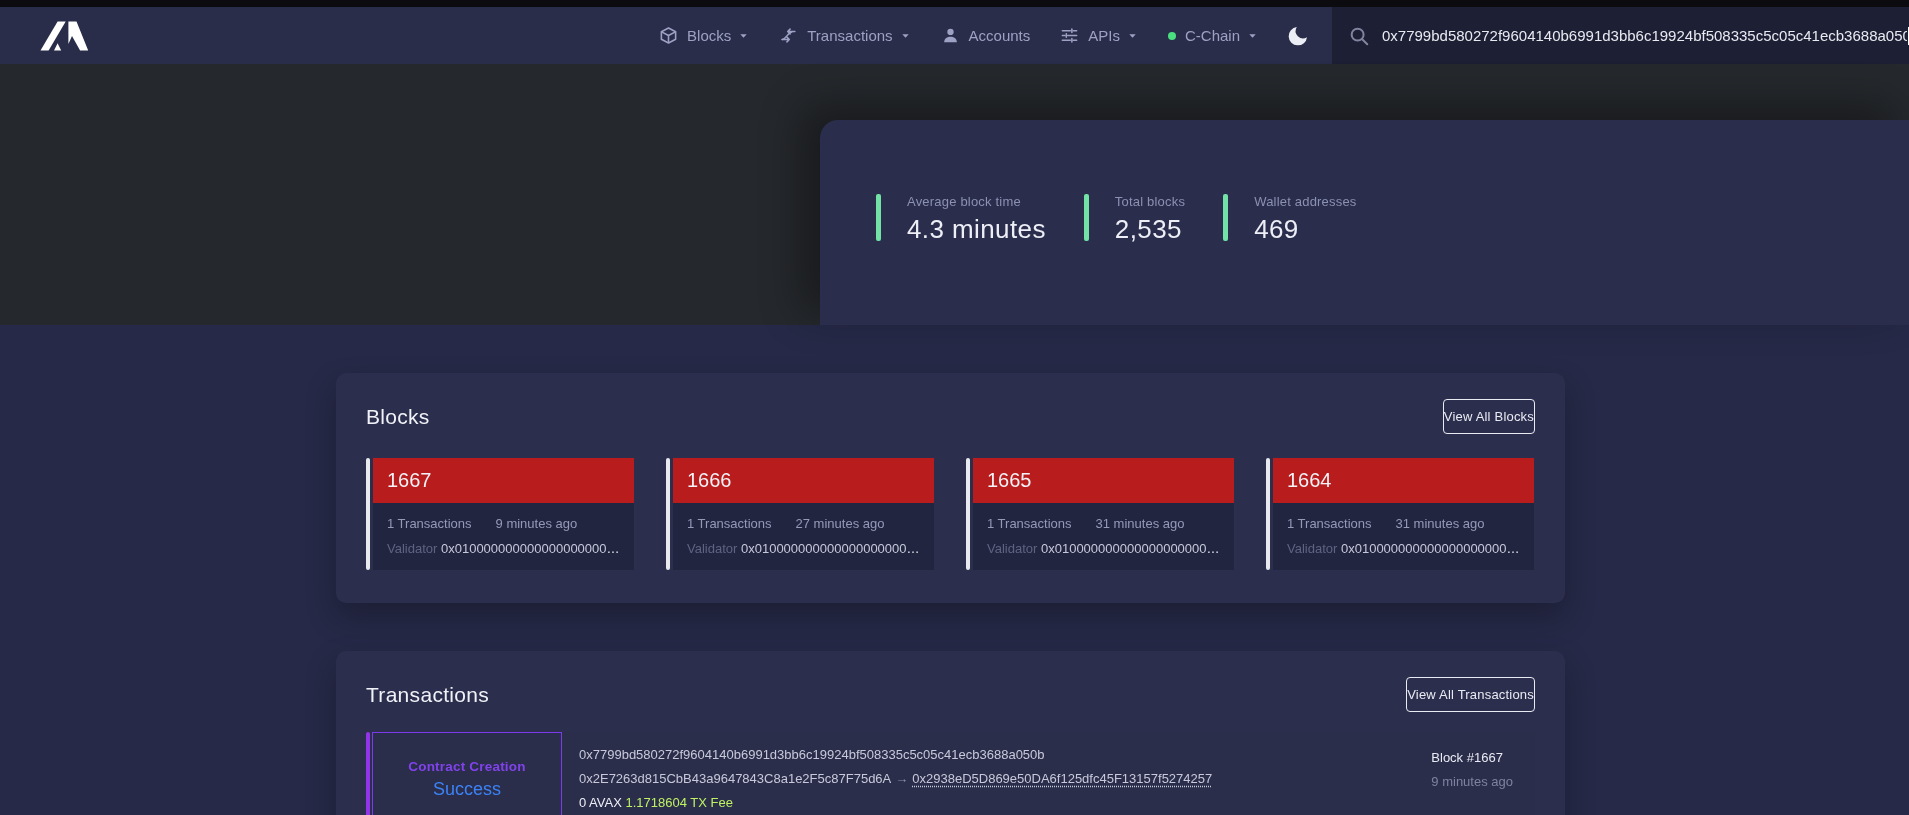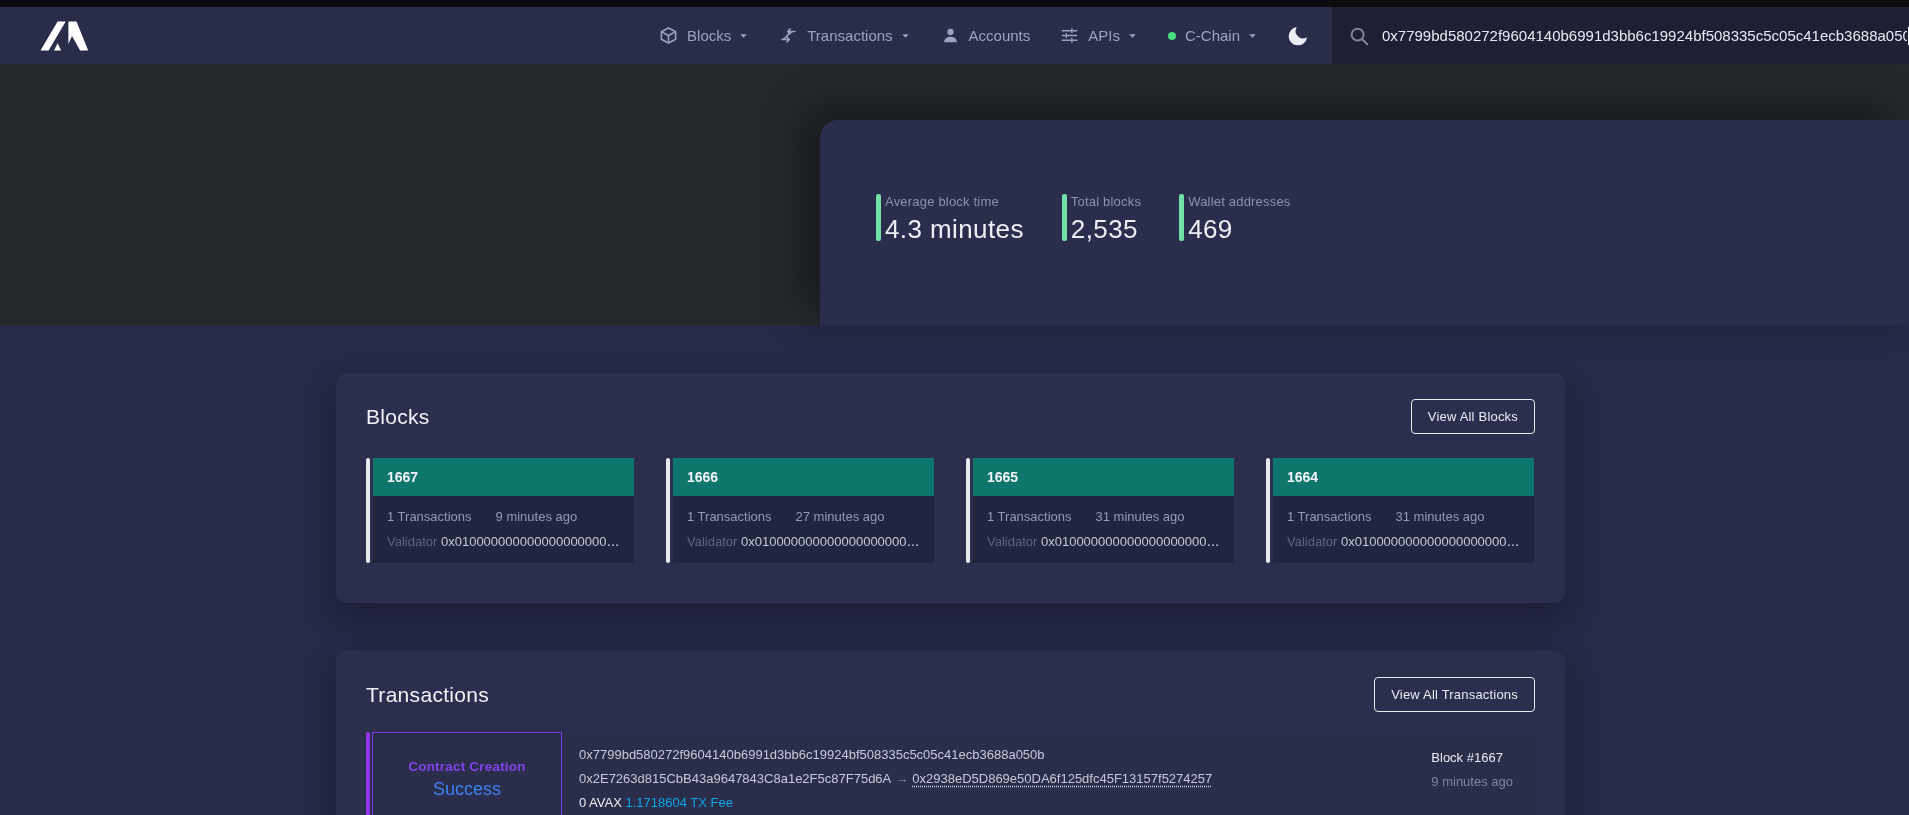--- a/index.html
+++ b/index.html
@@ -38,48 +38,48 @@
   .caret { display: inline-block; width: 1.5px; height: 18px; background: #ffffff; vertical-align: middle; margin-left: 1px; }
 
   
   .hero { position: absolute; top: 64px; left: 0; right: 0; height: 261px; background: #25282c; }
   .stats-panel {
     position: absolute; left: 820px; top: 56px; right: 0; bottom: 0;
     background: #2a2e4c; border-top-left-radius: 18px;
     box-shadow: -18px -14px 40px rgba(0,0,0,0.35);
     display: flex; align-items: flex-start; padding: 74px 0 0 56px; gap: 38px;
   }
-  .stat { display: flex; gap: 4px; }
+  .stat { display: flex; gap: 26px; }
   .stat-bar { width: 5px; height: 47px; background: #72e2a6; border-radius: 2px; flex: 0 0 auto; }
   .stat-label { font-size: 13px; color: #8c90b2; margin-bottom: 5px; letter-spacing: 0.2px; }
   .stat-value { font-size: 26px; font-weight: 300; color: #edeef6; letter-spacing: 0.4px; }
 
   
   .panel {
     position: absolute; left: 336px; width: 1229px;
     background: #2b2e4c; border-radius: 10px;
     box-shadow: 0 14px 30px rgba(0,0,0,0.25);
     padding: 26px 30px;
   }
   .panel-blocks { top: 373px; height: 230px; }
   .panel-tx { top: 651px; height: 290px; }
   .panel-header { display: flex; justify-content: space-between; align-items: center; }
   .panel-title { font-size: 21px; font-weight: 300; color: #f1f2f8; letter-spacing: 0.3px; }
   .view-all-btn {
     border: 1px solid #e9ebf3; background: transparent; color: #e9ebf3;
-    font-size: 13px; padding: 9px 16px; border-radius: 4px;
+    font-size: 13px; padding: 9px 0; border-radius: 4px;
     font-family: "Liberation Sans", sans-serif; cursor: pointer; letter-spacing: 0.2px;
   }
 
   
   .cards { display: flex; gap: 32px; margin-top: 24px; }
   .block-card { width: 268px; display: flex; cursor: pointer; }
   .card-accent { width: 4px; background: #e9eaf0; border-radius: 2px; margin-right: 3px; flex: 0 0 auto; }
   .card-main { flex: 1; display: flex; flex-direction: column; min-width: 0; }
-  .card-head { background: #0f766e; padding: 11px 14px; font-size: 14px; font-weight: 700; color: #f2f3f8; }
+  .card-head { background: #b91c1c; padding: 11px 14px; font-size: 20px; font-weight: 400; color: #f2f3f8; }
   .card-body { background: #222540; padding: 13px 14px 14px; flex: 1; min-width: 0; }
   .card-line1 { font-size: 13px; color: #9599b8; display: flex; gap: 24px; white-space: nowrap; }
   .card-line2 { margin-top: 10px; font-size: 13px; white-space: nowrap; overflow: hidden; text-overflow: ellipsis; }
   .validator-label { color: #5f6382; margin-top: 44px; }
   .validator-value { color: #c6c8da; }
 
   
   .tx-row { display: flex; margin-top: 20px; }
   .tx-accent { width: 4px; background: #9334ea; border-radius: 2px; margin-right: 2px; flex: 0 0 auto; }
   .tx-type-box {
@@ -88,21 +88,21 @@
     flex: 0 0 auto;
   }
   .tx-type { color: #8142ec; font-size: 13.5px; font-weight: 700; letter-spacing: 0.2px; }
   .tx-status { color: #3b82f6; font-size: 18px; }
   .tx-main { flex: 1; background: #2b2e4a; padding: 15px 22px 16px 17px; display: flex; justify-content: space-between; }
   .tx-lines { font-size: 13px; color: #c7c9db; display: flex; flex-direction: column; gap: 9px; min-width: 0; }
   .tx-line { white-space: nowrap; }
   .tx-addr-to { text-decoration: underline dotted; text-underline-offset: 3px; cursor: pointer; }
   .tx-arrow { color: #8d91b0; padding: 0 4px; }
   .tx-amount { color: #eceef6; }
-  .tx-fee { color: #0ea5e9; }
+  .tx-fee { color: #bef264; }
   .tx-meta { text-align: left; font-size: 13px; flex: 0 0 auto; padding-top: 3px; }
   .tx-block { color: #e8eaf4; }
   .tx-time { color: #7e82a0; margin-top: 9px; }
 </style>
 </head>
 <body>
 
 <div class="topstrip"></div>
 
 <div class="navbar">

